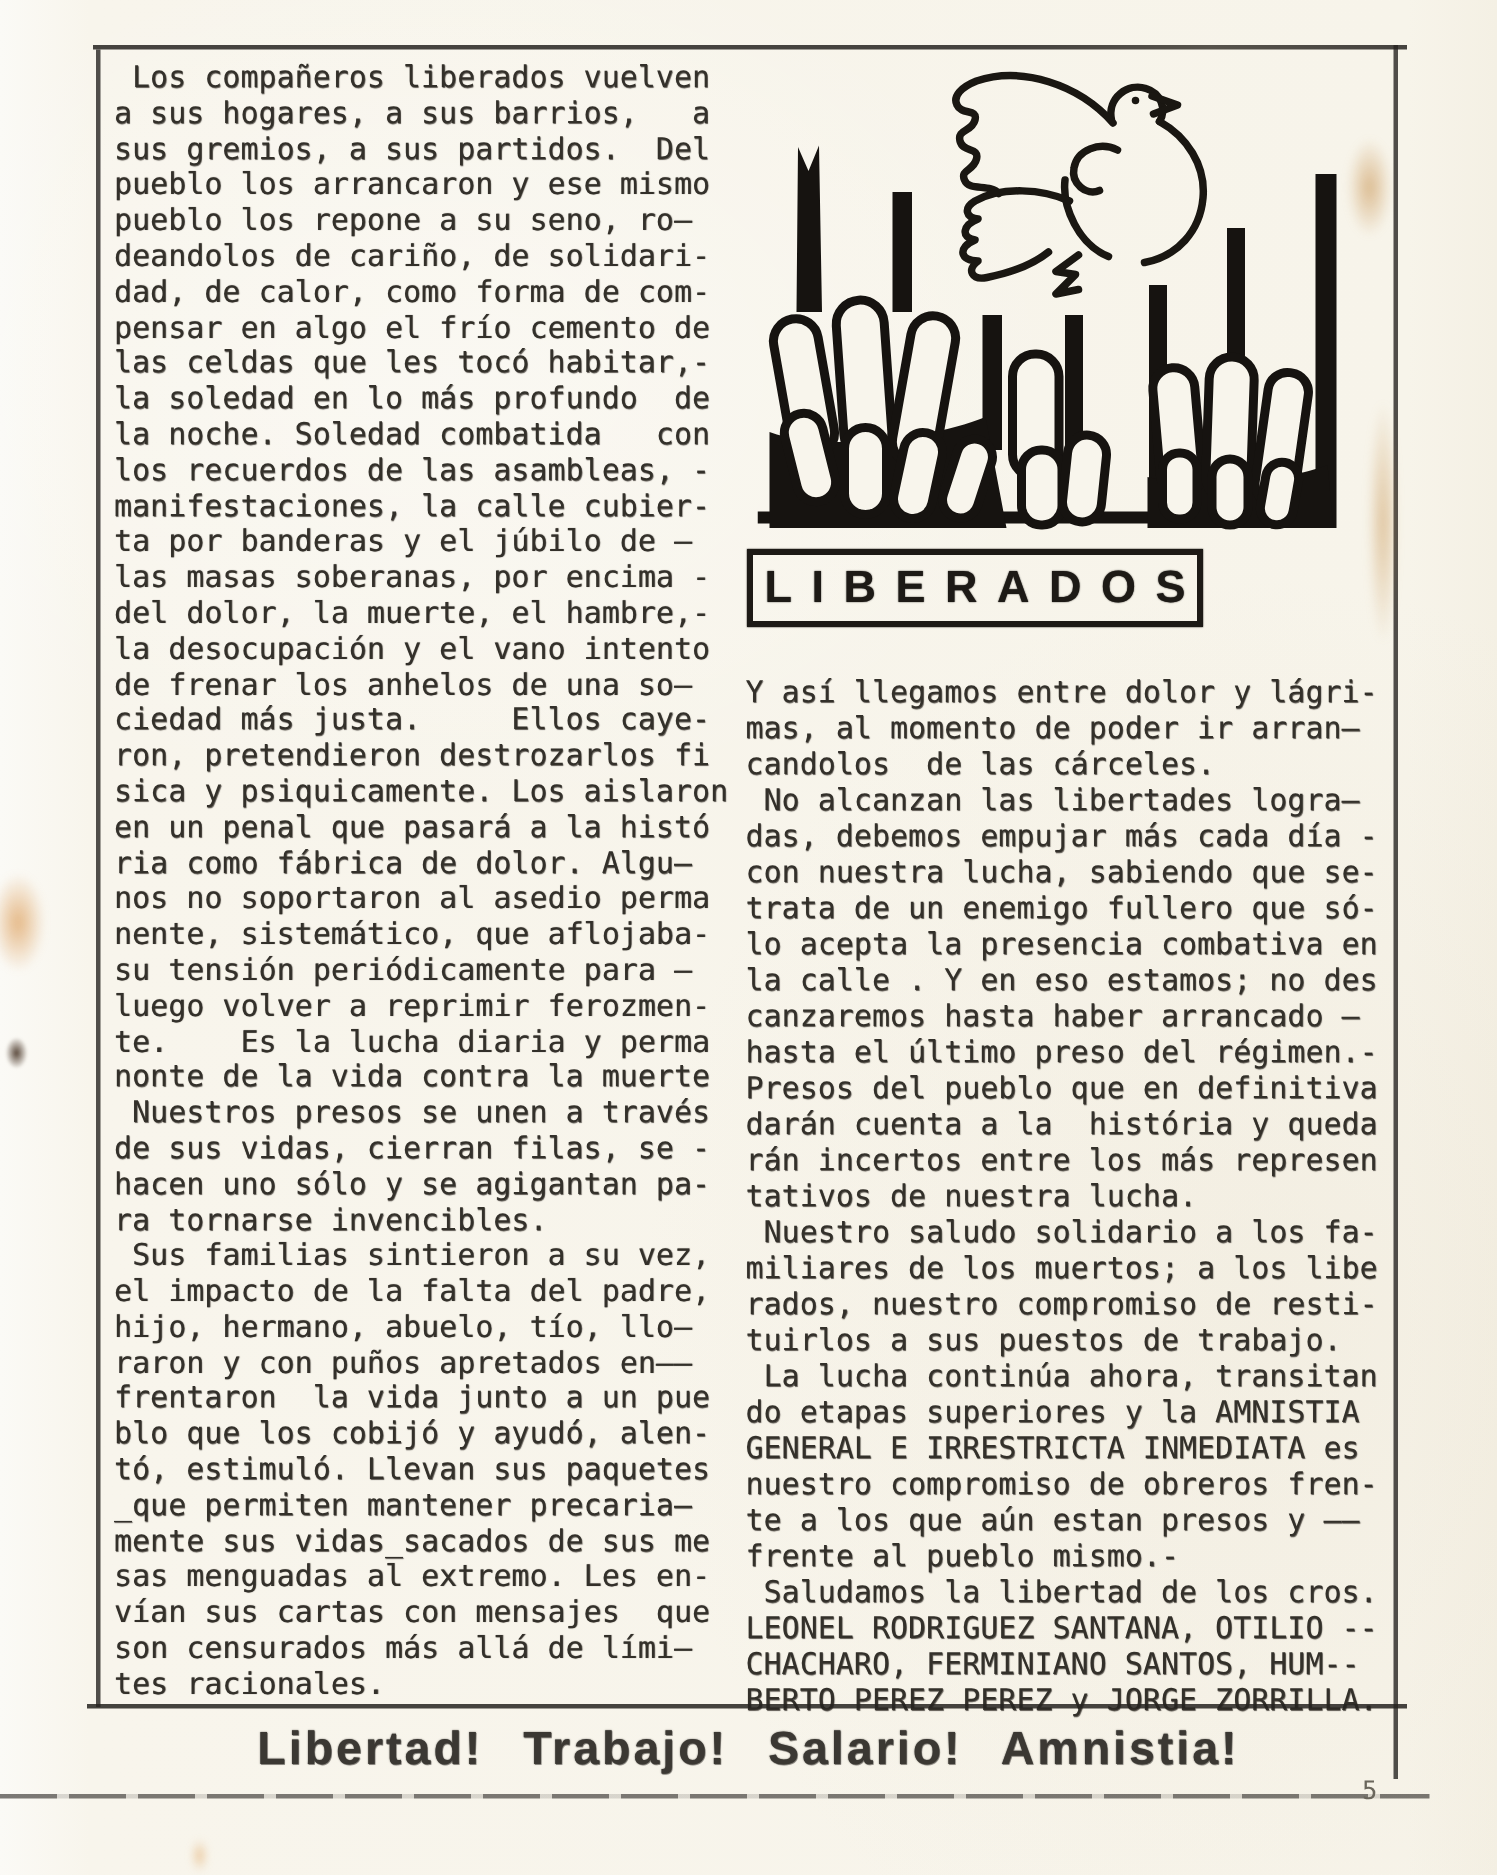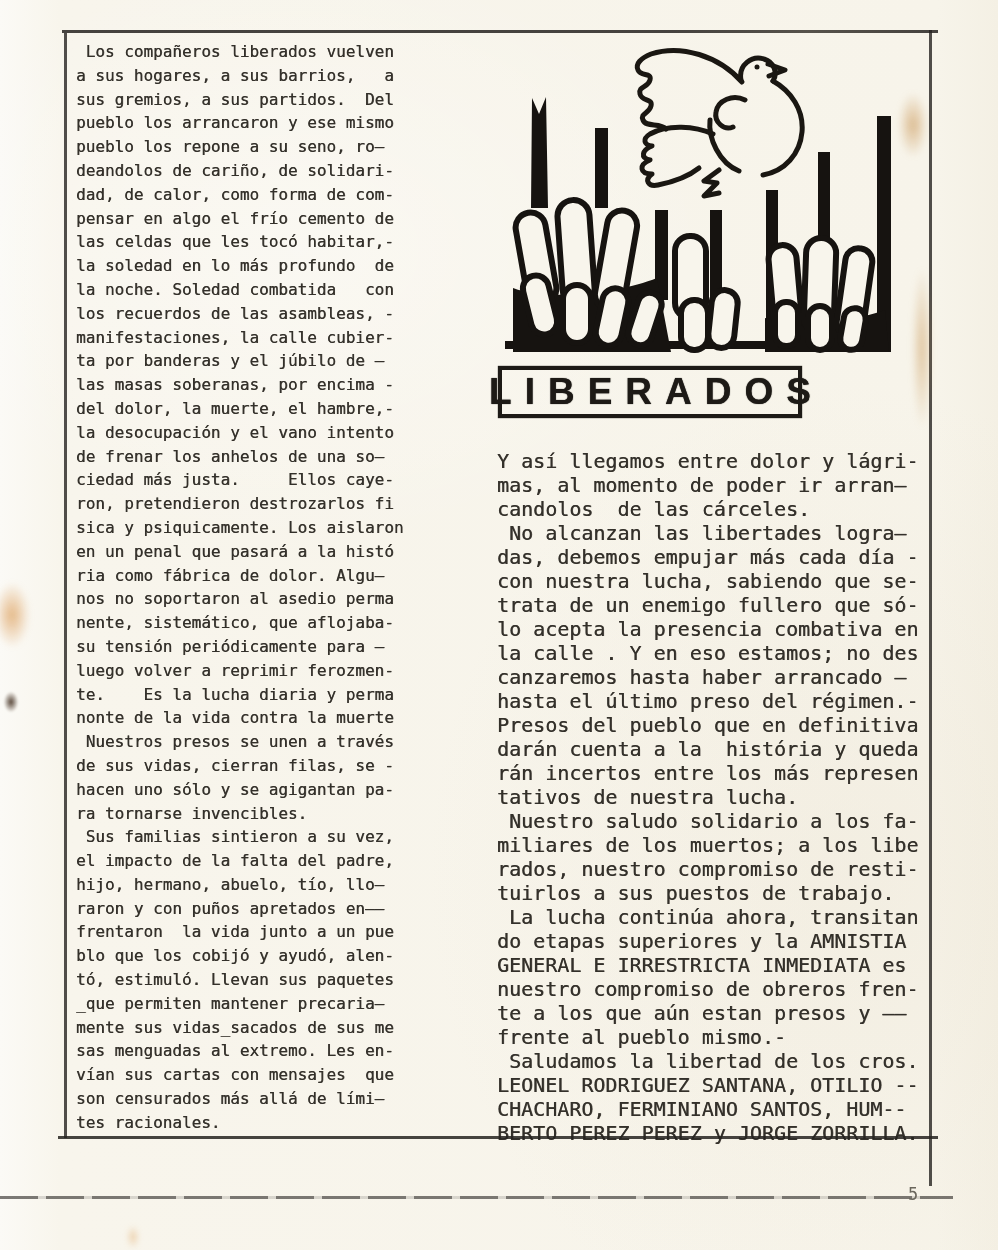--- a/index.html
+++ b/index.html
@@ -26,32 +26,32 @@
   .rule-banner-bottom{left:0px;top:1196px;width:953px;height:3px;opacity:.6;
     background:repeating-linear-gradient(90deg,#262320 0 38px, rgba(38,35,32,.25) 38px 46px);}
   
   .typewriter{
     position:absolute;
     white-space:pre;
     color:#33302a;
     text-shadow:0.4px 0.4px 0.6px rgba(45,40,35,.75);
     font-family:"DejaVu Sans Mono", monospace;
   }
-  .left-col{left:76px;top:40px;width:414px;font-size:16px;line-height:23.8px;}
+  .left-col{left:76px;top:40px;width:414px;font-size:20px;line-height:23.8px;}
   .right-col{left:497px;top:431px;width:442px;font-size:20px;line-height:24px;margin-top:18px;}
   
   .headline-box{
     position:absolute;left:498px;top:366px;width:296px;height:44px;
     border:4px solid #1d1a16;
     display:flex;align-items:center;justify-content:center;
     box-shadow:0 0 1px #1d1a16;
   }
   .headline-box span{
     font-family:"Liberation Sans", sans-serif;
-    font-weight:bold;font-size:37px;letter-spacing:13px;padding-left:13px;
+    font-weight:bold;font-size:30px;letter-spacing:13px;padding-left:13px;
     color:#1d1a16;text-shadow:0 0 1px #1d1a16;
   }
   
   .illustration{position:absolute;left:505px;top:40px;width:400px;height:315px;}
   
   .banner-text{
     position:absolute;left:0;top:1148px;width:998px;
     text-align:center;
     font-family:"Liberation Sans", sans-serif;
     font-weight:bold;font-size:31px;
@@ -215,20 +215,21 @@
 GENERAL E IRRESTRICTA INMEDIATA es
 nuestro compromiso de obreros fren-
 te a los que aún estan presos y ——
 frente al pueblo mismo.-
  Saludamos la libertad de los cros.
 LEONEL RODRIGUEZ SANTANA, OTILIO --
 CHACHARO, FERMINIANO SANTOS, HUM--
 BERTO PEREZ PEREZ y JORGE ZORRILLA.</div>
 
   <div class="rule rule-banner-top"></div>
+  <div class="banner-text">Libertad! Trabajo! Salario! Amnistia!</div>
   <div class="rule rule-banner-bottom"></div>
 
   <div class="page-number">5</div>
 
   <div class="stain stain-right-1"></div>
   <div class="stain stain-right-2"></div>
   <div class="stain stain-left-1"></div>
   <div class="stain stain-left-2"></div>
   <div class="stain stain-bottom"></div>
 

